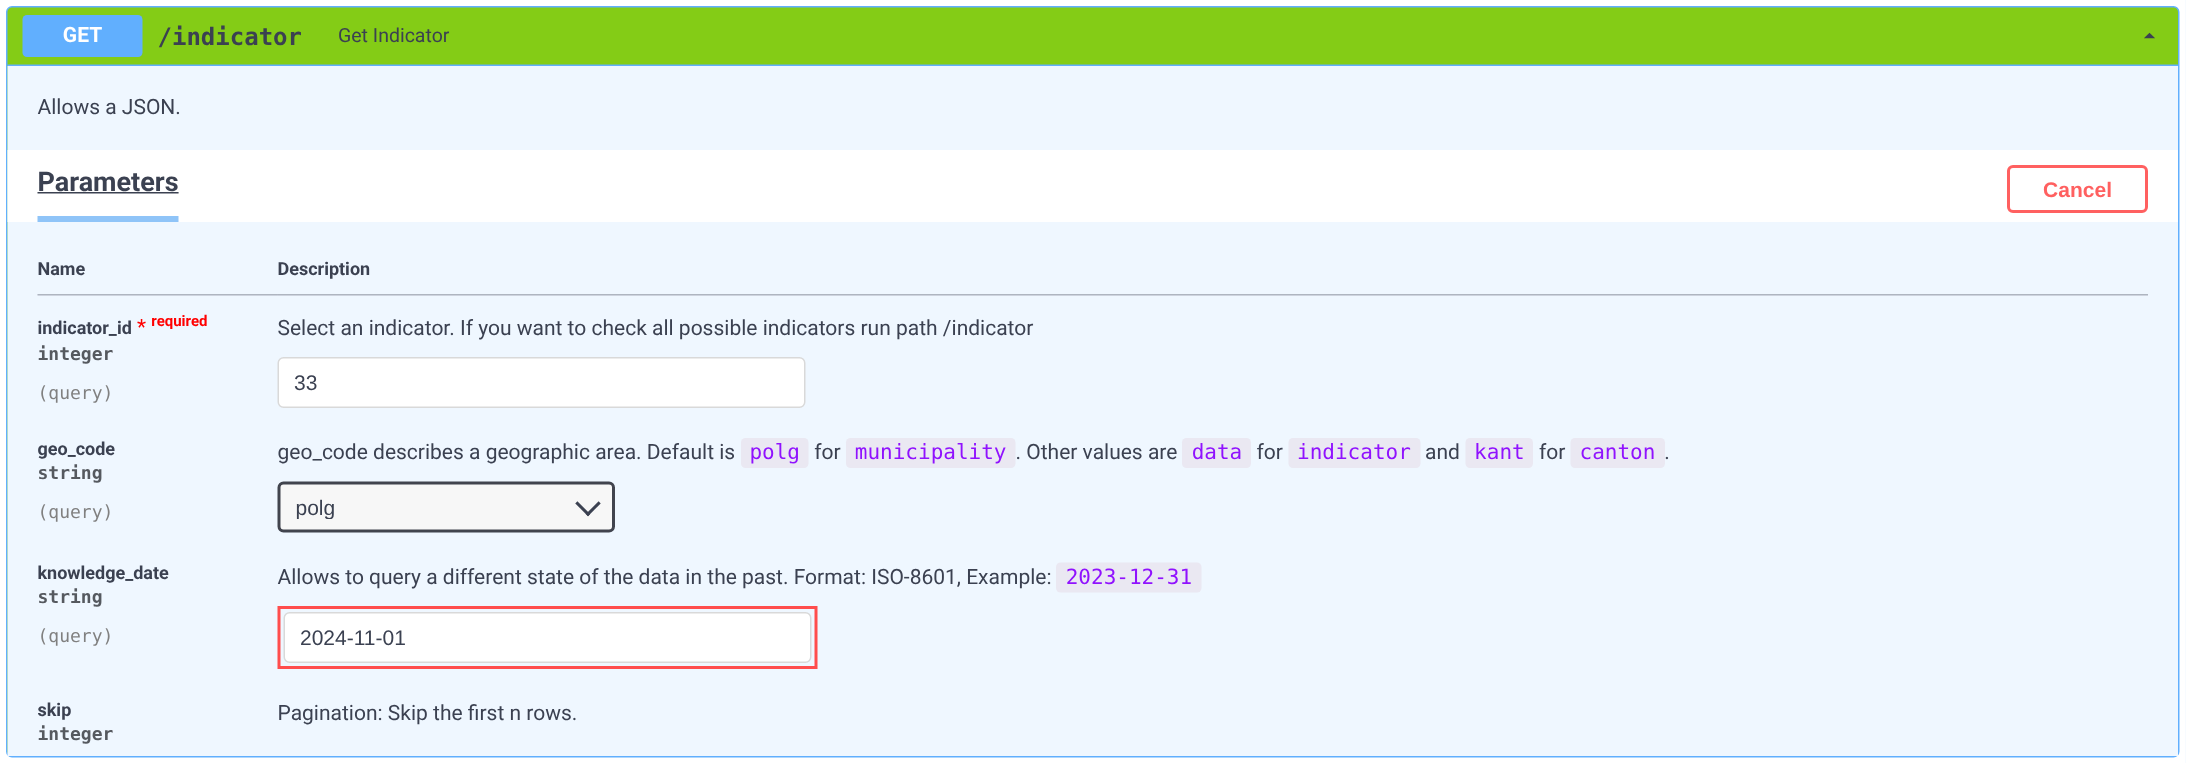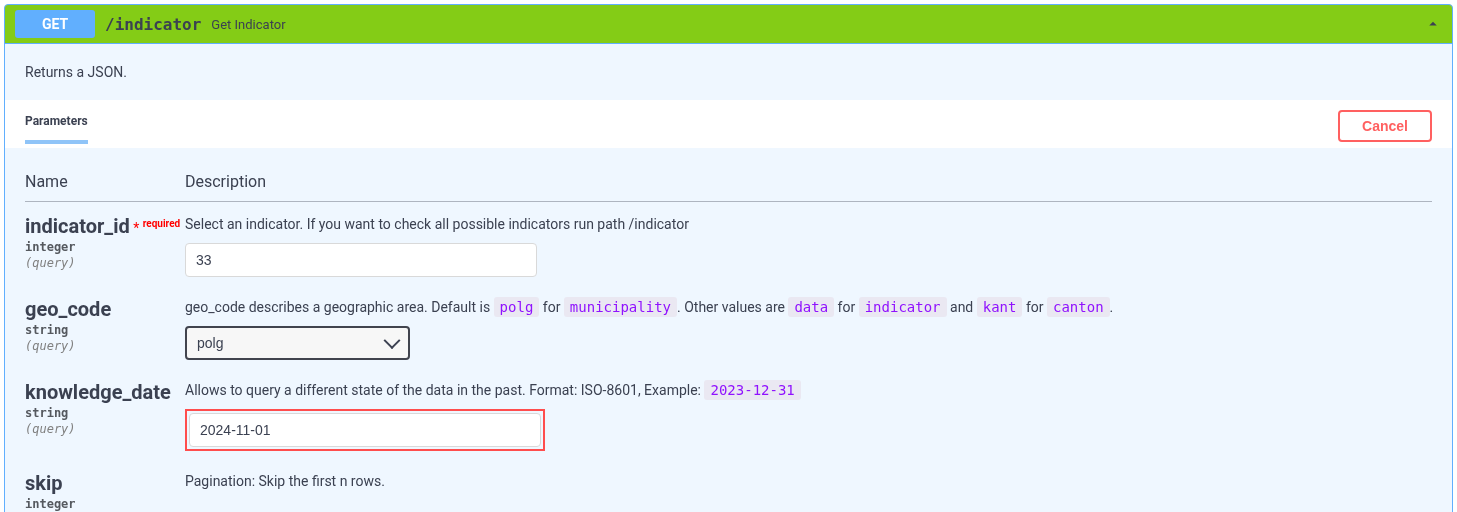--- a/index.html
+++ b/index.html
@@ -32,21 +32,21 @@
       width: 80px;
       text-align: center;
       border-radius: 3px;
       margin-right: 10px;
     }
     .path {
       font-family: ui-monospace, Menlo, Monaco, Consolas, monospace;
       font-weight: 600;
       font-size: 16px;
       color: #3b4151;
-      margin-right: 10px;
+      margin-right: 24px;
     }
     .summary-desc {
       font-size: 13px;
       color: #3b4151;
     }
     .collapse-icon {
       margin-left: auto;
       width: 18px;
       height: 18px;
       fill: #3b4151;
@@ -61,25 +61,26 @@
     }
     .params-header {
       display: flex;
       align-items: center;
       justify-content: space-between;
       background: #fff;
       padding: 10px 20px 0 20px;
     }
     .params-title {
       font-weight: 700;
-      font-size: 12px;
+      font-size: 18px;
       color: #3b4151;
       padding-bottom: 12px;
       border-bottom: 4px solid #8fc4f8;
       display: inline-block;
+      text-decoration: underline;
     }
     .cancel-btn {
       border: 2px solid #ff6060;
       background: transparent;
       color: #ff6060;
       font-weight: 600;
       font-size: 14px;
       padding: 6px 22px;
       border-radius: 4px;
       cursor: pointer;
@@ -88,51 +89,50 @@
     .params-table {
       width: 100%;
       border-collapse: collapse;
       padding: 0 20px;
     }
     .params-table-wrap {
       padding: 14px 20px 0 20px;
     }
     .thead-row th {
       text-align: left;
-      font-size: 16px;
-      font-weight: 400;
+      font-size: 12px;
+      font-weight: 700;
       color: #3b4151;
       border-bottom: 1px solid rgba(59,65,81,0.2);
       padding: 10px 0;
     }
     .col-name { width: 160px; }
     .param-row td {
       vertical-align: top;
       padding: 12px 0 8px 0;
     }
     .param-name {
       font-weight: 700;
-      font-size: 20px;
+      font-size: 12px;
       color: #3b4151;
     }
     .required-star { color: #ff0000; }
     .required-text { color: #ff0000; font-size: 10px; font-weight: 700; vertical-align: super; }
     .param-type {
       font-family: ui-monospace, Menlo, Monaco, Consolas, monospace;
       font-size: 12px;
       font-weight: 600;
       color: #55595f;
       margin-top: 2px;
     }
     .param-in {
       font-family: ui-monospace, Menlo, Monaco, Consolas, monospace;
       font-size: 12px;
-      font-style: italic;
       color: #808080;
-      margin-top: 2px;
+      margin-top: 12px;
     }
     .param-desc {
       font-size: 14px;
       color: #3b4151;
       margin-bottom: 8px;
       line-height: 1.5;
     }
     .param-desc code {
       font-family: ui-monospace, Menlo, Monaco, Consolas, monospace;
       font-size: 14px;
@@ -191,21 +191,21 @@
   <div class="opblock-summary">
     <span class="method-badge">GET</span>
     <span class="path">/indicator</span>
     <span class="summary-desc">Get Indicator</span>
     <svg class="collapse-icon" viewBox="0 0 24 24">
         <path d="M7 14l5-5 5 5z"></path>
       </svg>
   </div>
 
   <div class="opblock-body">
-    <div class="description-section">Returns a JSON.</div>
+    <div class="description-section">Allows a JSON.</div>
 
     <div class="params-header">
       <span class="params-title">Parameters</span>
       <button class="cancel-btn">Cancel</button>
     </div>
 
     <div class="params-table-wrap">
       <table class="params-table">
         <thead>
           <tr class="thead-row">

